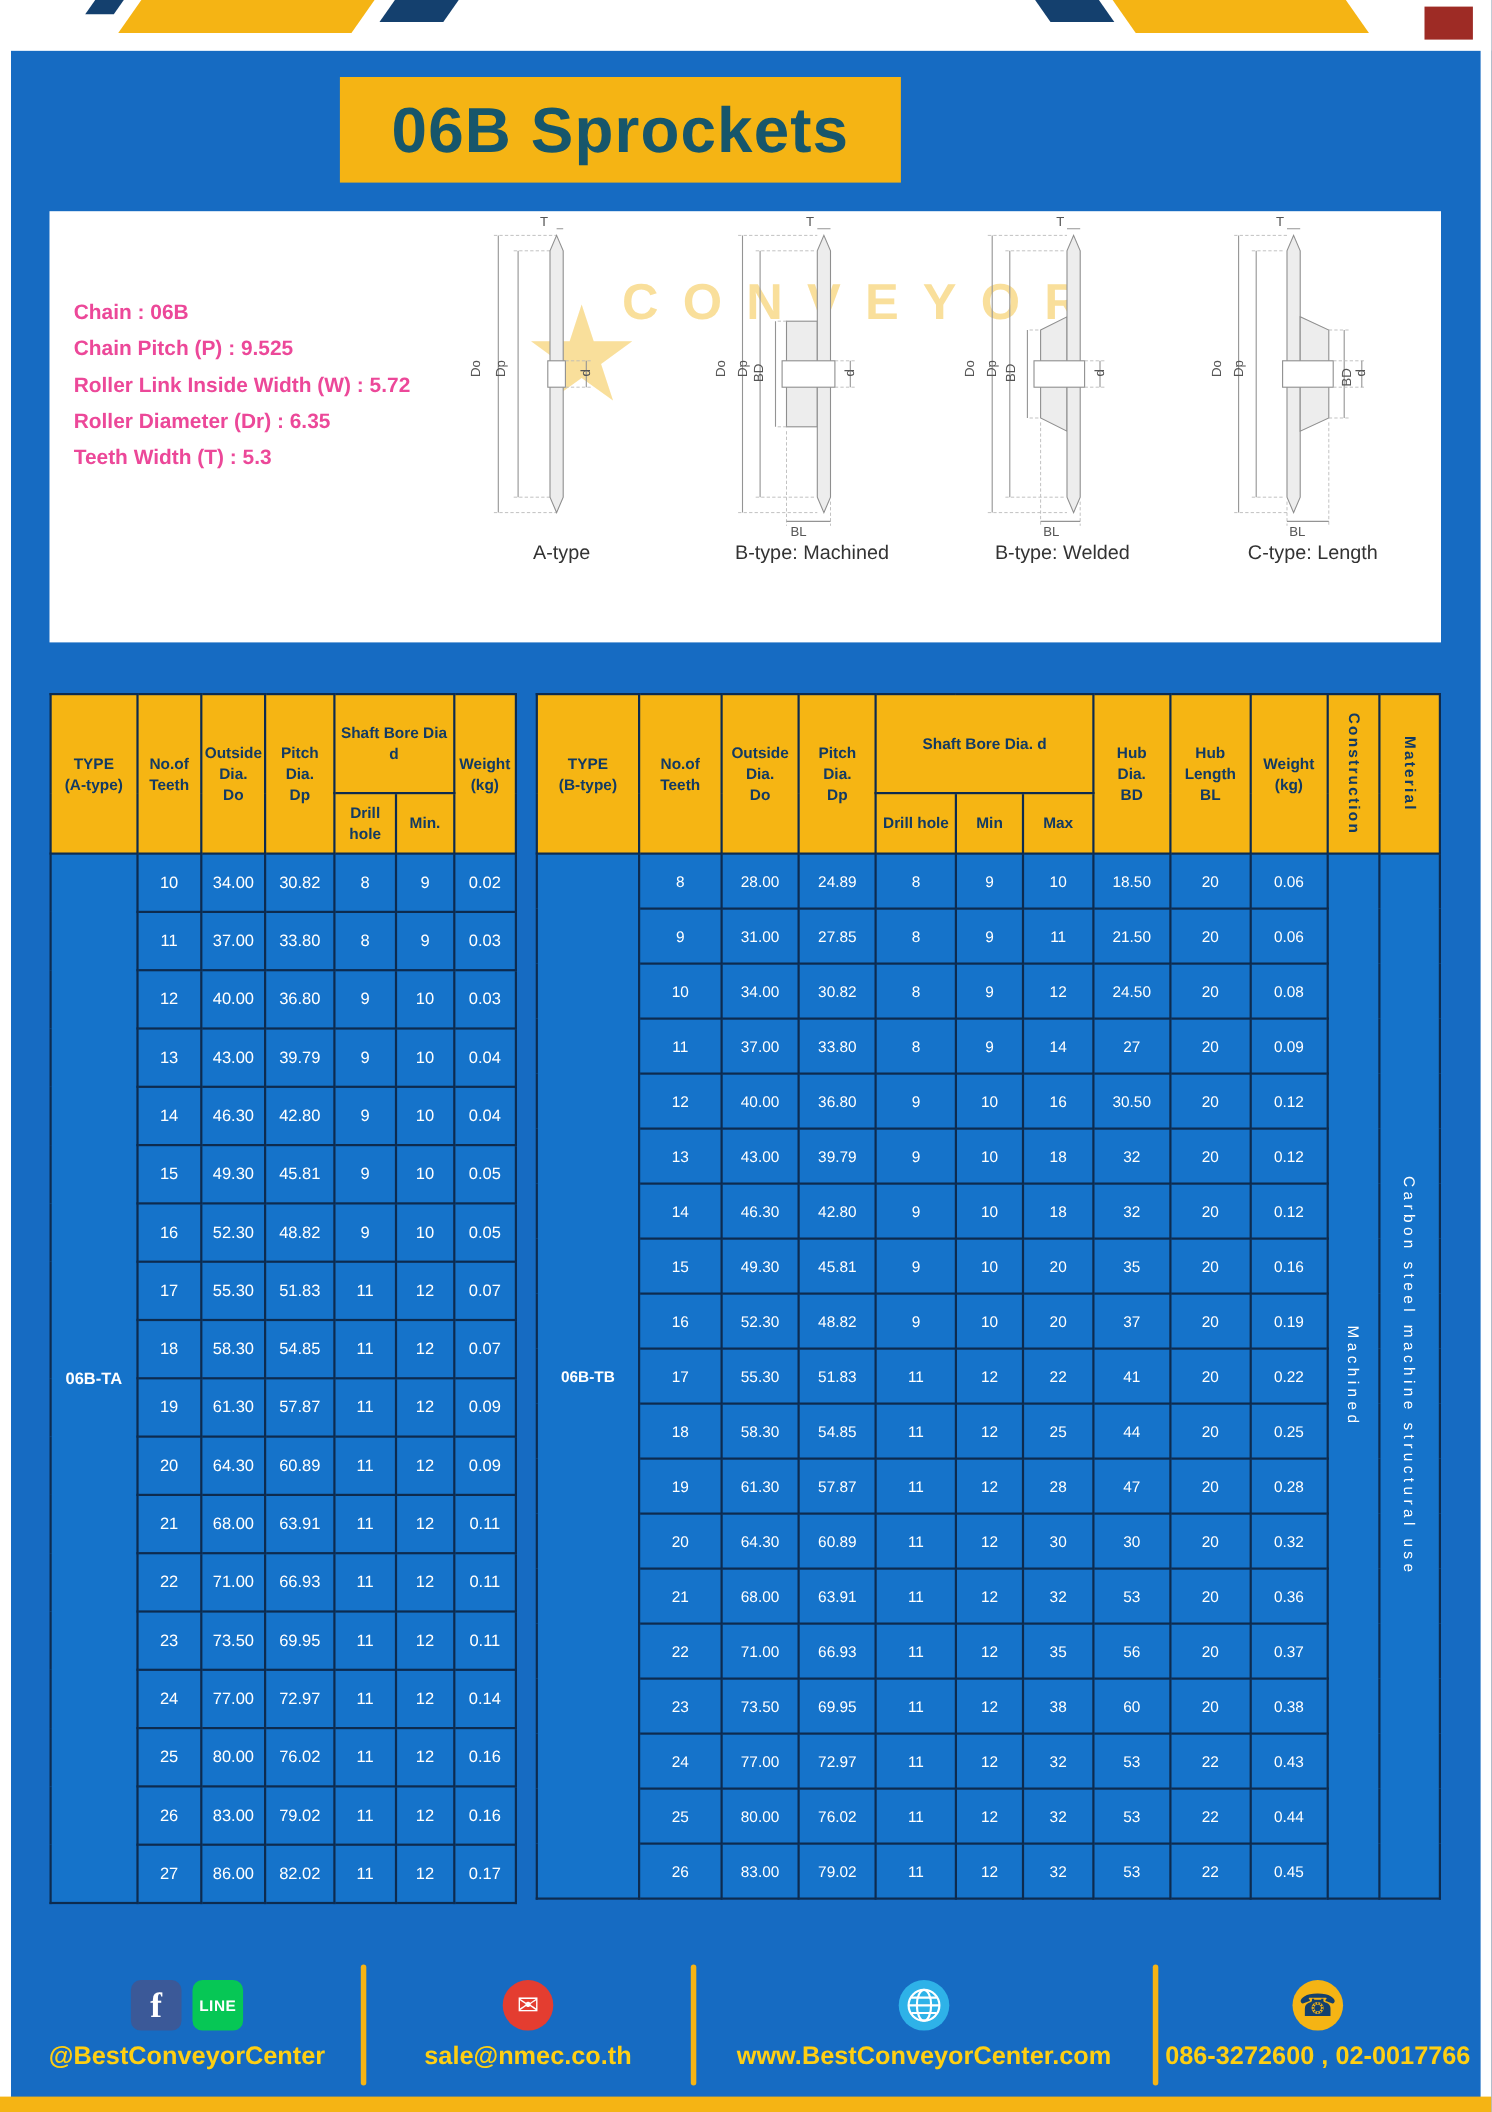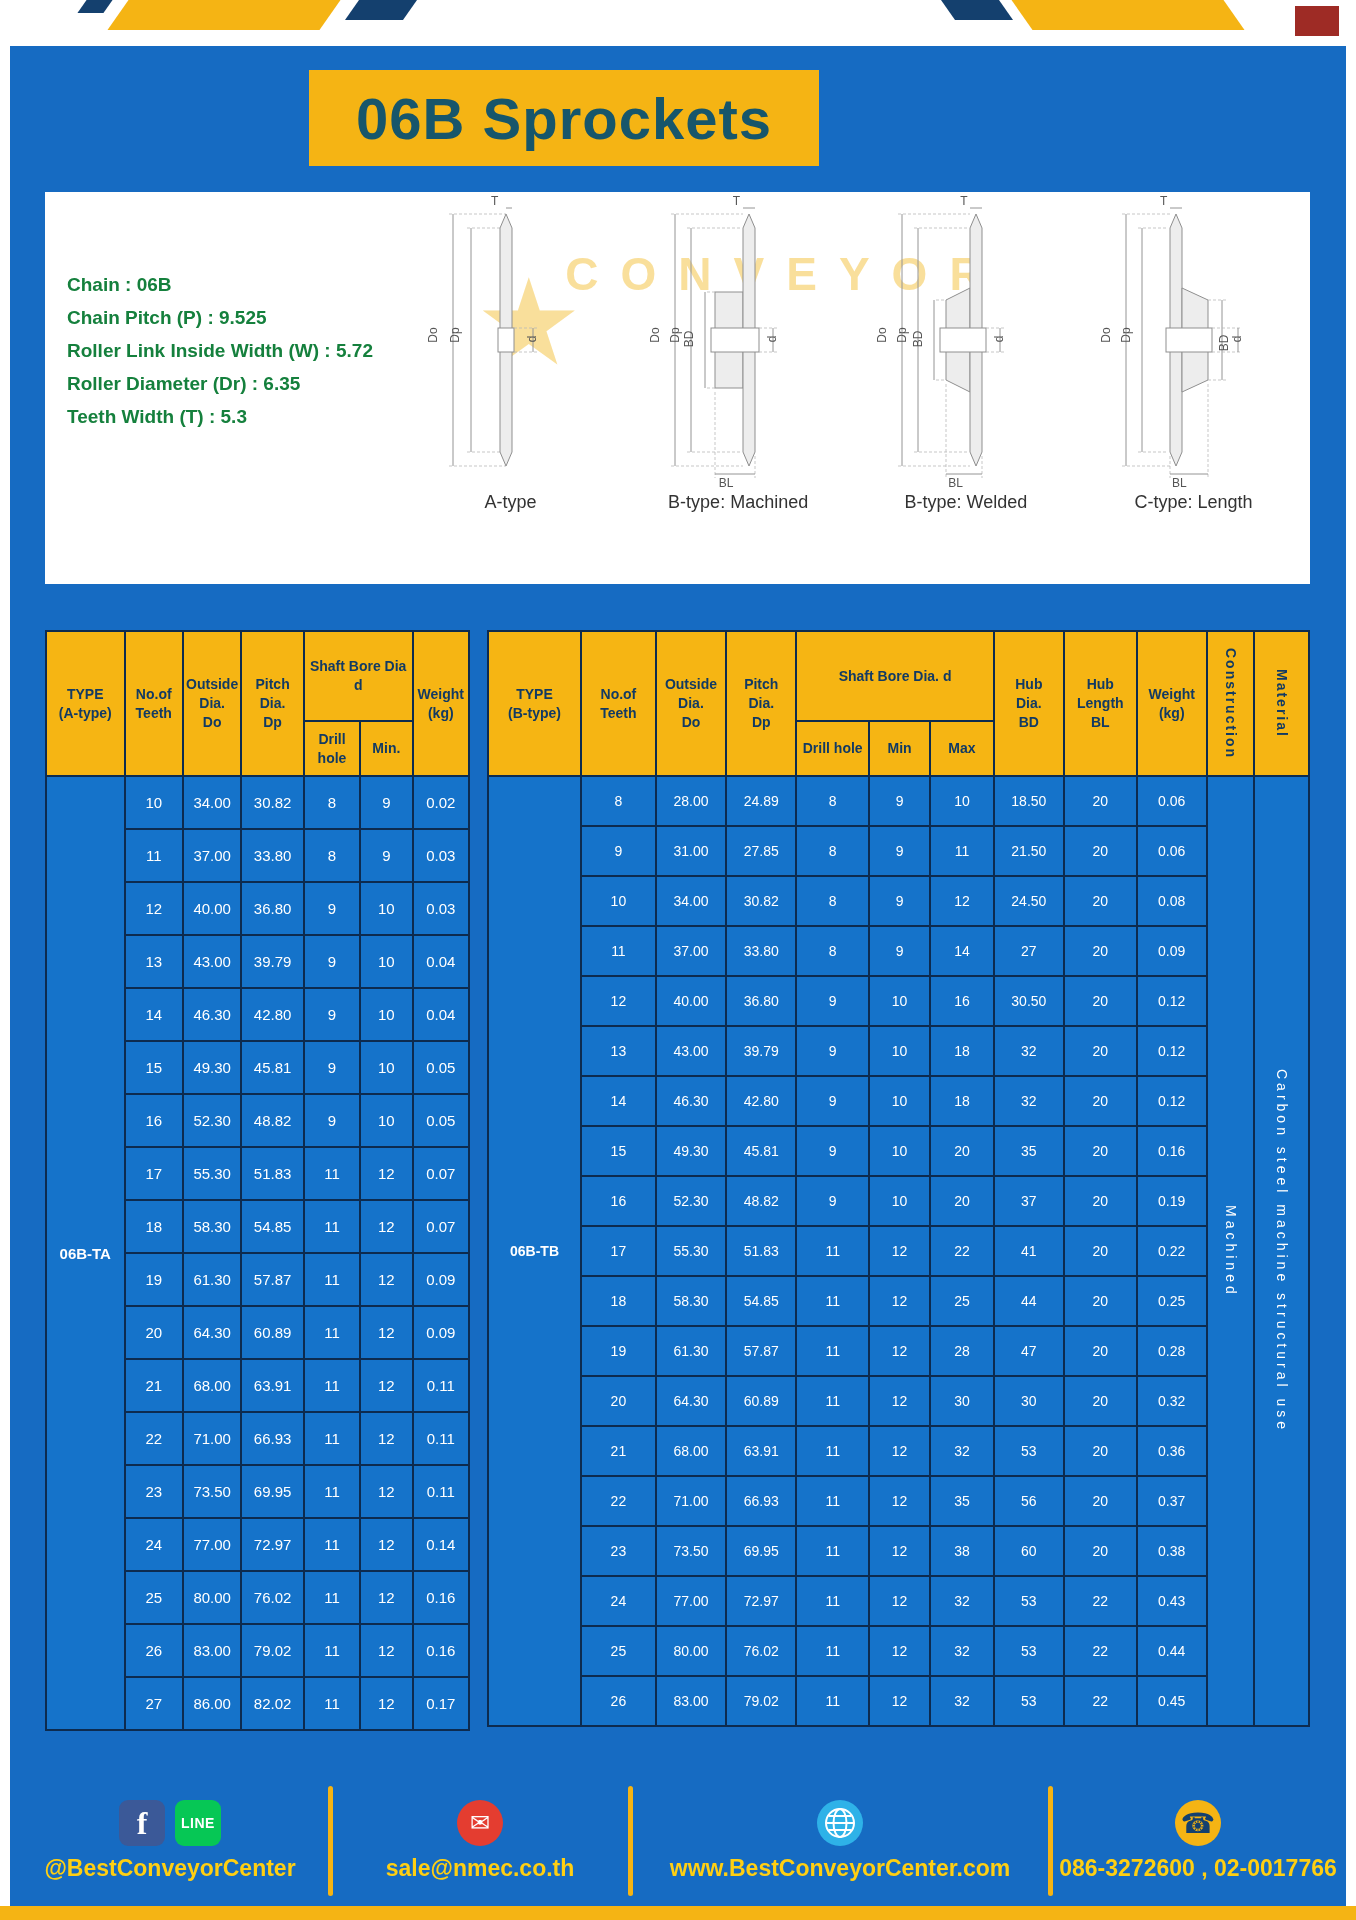--- a/index.html
+++ b/index.html
@@ -16,21 +16,21 @@
   .dr-r{left:1295px;top:6px;width:44px;height:30px;background:#9e2b25;}
   
   .main{position:absolute;left:10px;right:10px;top:46px;bottom:0;background:#166bc2;z-index:1;}
   
   .banner{position:absolute;left:297px;top:70px;width:510px;height:96px;background:#f5b414;
           display:flex;align-items:center;justify-content:center;z-index:3;margin-left:12px;}
   .banner h1{margin:0;font-size:58px;font-weight:bold;color:#17566b;letter-spacing:1px;}
   
   .spec-panel{position:absolute;left:45px;top:192px;width:1265px;height:392px;background:#ffffff;z-index:3;}
   .spec-lines{position:absolute;left:22px;top:82px;width:340px;z-index:2;}
-  .spec-line{font-size:19px;font-weight:bold;color:#15803d;margin-bottom:11px;white-space:nowrap;}
+  .spec-line{font-size:19px;font-weight:bold;color:#ec4899;margin-bottom:11px;white-space:nowrap;}
   .watermark{position:absolute;left:420px;top:55px;width:640px;text-align:center;z-index:0;pointer-events:none;}
   .wm-star{position:absolute;left:10px;top:6px;font-size:120px;color:rgba(244,196,72,.55);}
   .wm1{font-size:74px;font-weight:bold;letter-spacing:10px;color:rgba(244,196,72,.55);line-height:1.05;}
   .wm2{font-size:46px;font-weight:bold;letter-spacing:22px;color:rgba(244,196,72,.55);line-height:1.2;}
   .wm3{font-size:46px;font-weight:bold;letter-spacing:28px;color:rgba(244,196,72,.55);line-height:1.2;}
   .diagrams{position:absolute;left:358px;top:8px;width:898px;height:350px;display:flex;
             justify-content:space-between;z-index:1;}
   .diagram{position:relative;width:215px;margin:0;text-align:center;}
   .diagram svg{display:block;margin:0 auto;}
   .diagram figcaption{font-size:18px;color:#333;margin-top:2px;}

